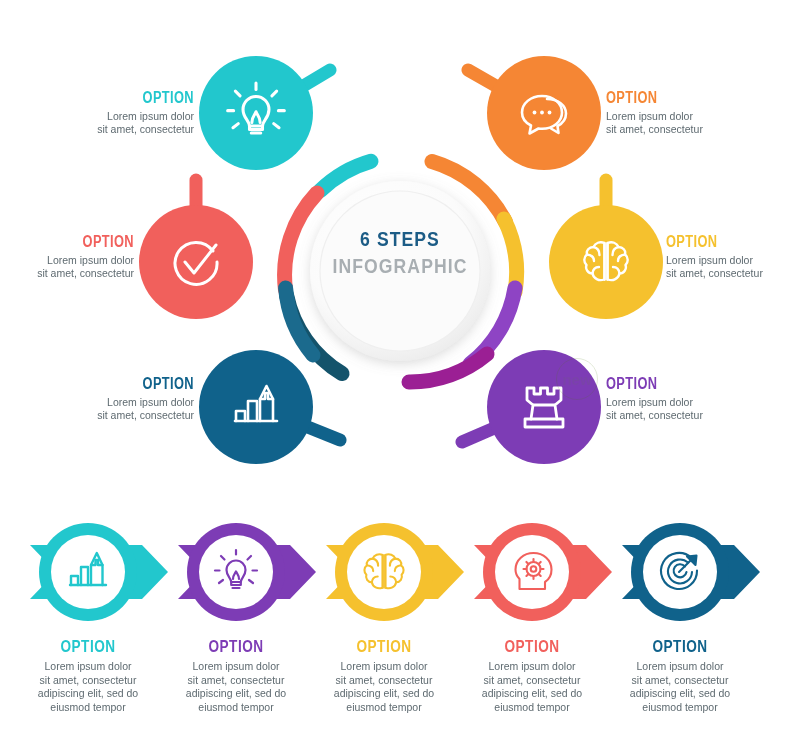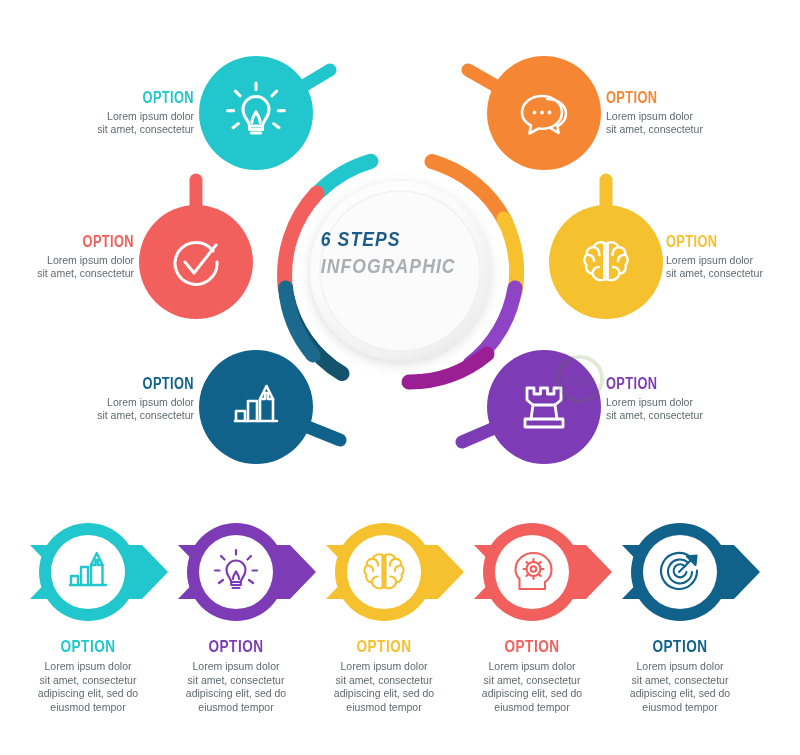--- a/index.html
+++ b/index.html
@@ -77,23 +77,22 @@
     color: #5e6a70;
     margin: 0;
   }
 
   
   #center-label {
     position: absolute;
     left: 310px;
     top: 228px;
     width: 180px;
-    text-align: left;
+    text-align: center;
     pointer-events: none;
-    font-style: italic;
   }
   #center-label .cl-1 {
     font-size: 20px;
     font-weight: bold;
     letter-spacing: 1.2px;
     color: #1c5c86;
     font-family: "Liberation Sans Narrow", "Liberation Sans", sans-serif;
     transform: scaleX(0.88);
     margin-bottom: 4px;
   }
@@ -114,21 +113,21 @@
     width: 244px;
     height: 62px;
     opacity: 0.16;
     pointer-events: none;
     display: flex;
     align-items: center;
   }
   #watermark .wm-badge {
     width: 40px; height: 40px;
     border-radius: 50%;
-    border: 4px solid #4d7c0f;
+    border: 1px solid #4d7c0f;
     color: #6a6a6a;
     font-size: 15px;
     font-weight: bold;
     display: flex;
     align-items: center;
     justify-content: center;
     flex: none;
     margin-right: 6px;
   }
   #watermark .wm-text {

